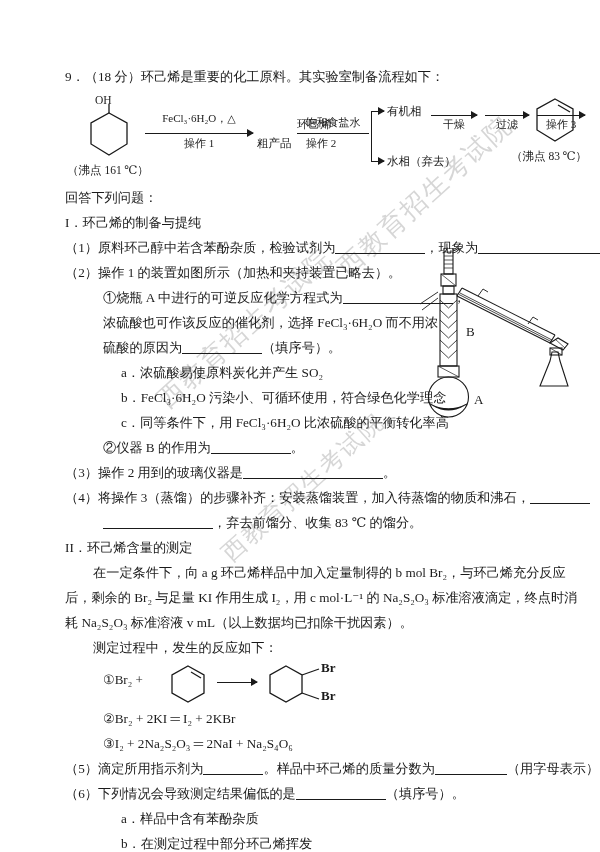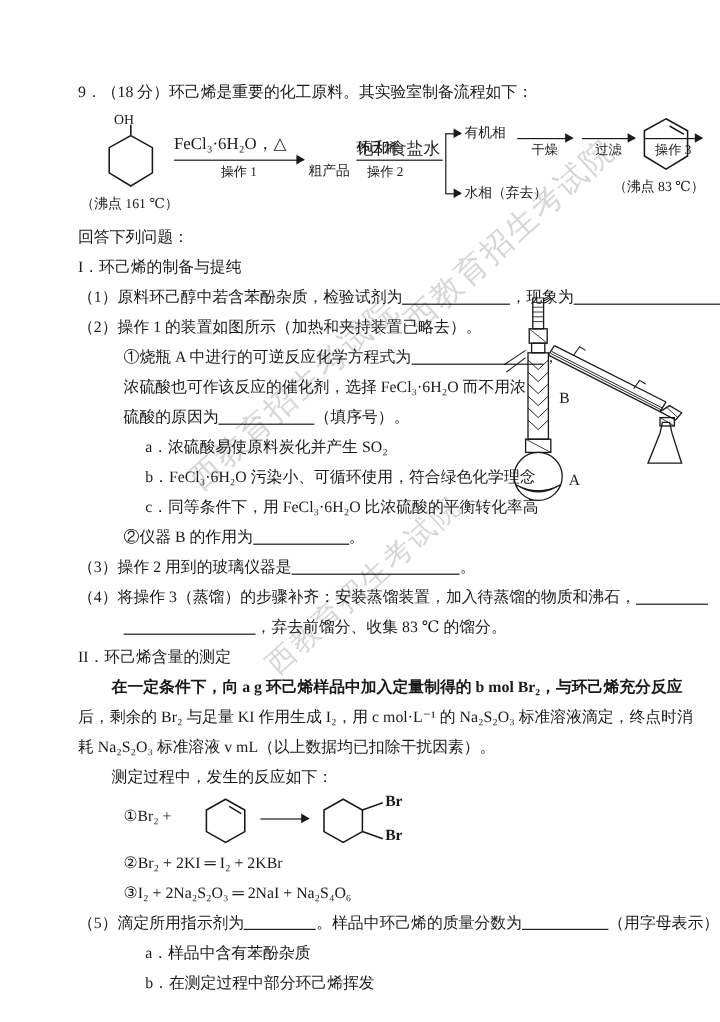--- a/index.html
+++ b/index.html
@@ -75,21 +75,21 @@
     height: 0;
   }
   .arrow-line::after {
     content: "";
     position: absolute;
     right: -1px; top: -4px;
     border-left: 7px solid #1a1a1a;
     border-top: 4px solid transparent;
     border-bottom: 4px solid transparent;
   }
-  .arrow-top { position: absolute; font-size: 14px; white-space: nowrap; }
+  .arrow-top { position: absolute; font-size: 11px; white-space: nowrap; text-align: center; }
   .arrow-bot { position: absolute; font-size: 11px; white-space: nowrap; text-align: center; }
 
   .brkt { position: absolute; }
   .brkt .vbar { position: absolute; left: 0; top: 0; width: 1.3px; background: #1a1a1a; }
   .brkt .hb { position: absolute; left: 0; height: 0; border-bottom: 1.3px solid #1a1a1a; }
   .brkt .hb::after {
     content: "";
     position: absolute;
     right: -1px; top: -4px;
     border-left: 7px solid #1a1a1a;
@@ -212,21 +212,21 @@
 
   <div class="ln">
     <span>（4）将操作 3（蒸馏）的步骤补齐：安装蒸馏装置，加入待蒸馏的物质和沸石，</span><span class="blank b60"></span>
   </div>
   <div class="ln indent2">
     <span class="blank b110"></span><span>，弃去前馏分、收集 83 ℃ 的馏分。</span>
   </div>
 
   <div class="ln">II．环己烯含量的测定</div>
 
-  <div class="ln indent4" style="padding-left:28px;font-weight:bold;">在一定条件下，向 a g 环己烯样品中加入定量制得的 b mol Br₂，与环己烯充分反应</div>
+  <div class="ln indent4" style="padding-left:28px;">在一定条件下，向 a g 环己烯样品中加入定量制得的 b mol Br₂，与环己烯充分反应</div>
   <div class="ln">后，剩余的 Br₂ 与足量 KI 作用生成 I₂，用 c mol·L⁻¹ 的 Na₂S₂O₃ 标准溶液滴定，终点时消</div>
   <div class="ln">耗 Na₂S₂O₃ 标准溶液 v mL（以上数据均已扣除干扰因素）。</div>
   <div class="ln" style="padding-left:28px;">测定过程中，发生的反应如下：</div>
 
   <div class="rxn" style="height:46px;">
     <div class="rxn-lbl" style="left:38px; top:12px;">①Br₂ +</div>
     <div class="struct" style="left:100px; top:2px;">
       <svg width="46" height="44" viewBox="0 0 46 44">
         <polygon points="23,4 39,13 39,31 23,40 7,31 7,13" fill="none" stroke="#1a1a1a" stroke-width="1.3"></polygon>
         <line x1="36" y1="16" x2="26" y2="10" stroke="#1a1a1a" stroke-width="1.3"></line>
@@ -246,20 +246,23 @@
     <div class="rxn-lbl" style="left:256px; top:28px; font-weight:700;">Br</div>
   </div>
 
   <div class="ln" style="padding-left:38px;">②Br₂ + 2KI ═ I₂ + 2KBr</div>
   <div class="ln" style="padding-left:38px;">③I₂ + 2Na₂S₂O₃ ═ 2NaI + Na₂S₄O₆</div>
 
   <div class="ln">
     <span>（5）滴定所用指示剂为</span><span class="blank b60"></span><span>。样品中环己烯的质量分数为</span><span class="blank b72"></span><span>（用字母表示）。</span>
   </div>
 
+  <div class="ln">
+    <span>（6）下列情况会导致测定结果偏低的是</span><span class="blank b90"></span><span>（填序号）。</span>
+  </div>
 
   <div class="ln indent3">a．样品中含有苯酚杂质</div>
   <div class="ln indent3">b．在测定过程中部分环己烯挥发</div>
 
 </div>
 
 <div class="apparatus" style="left:400px; top:248px;">
   <svg width="190" height="170" viewBox="0 0 190 170">
     <g stroke="#1a1a1a" fill="none" stroke-width="1.1">
 

